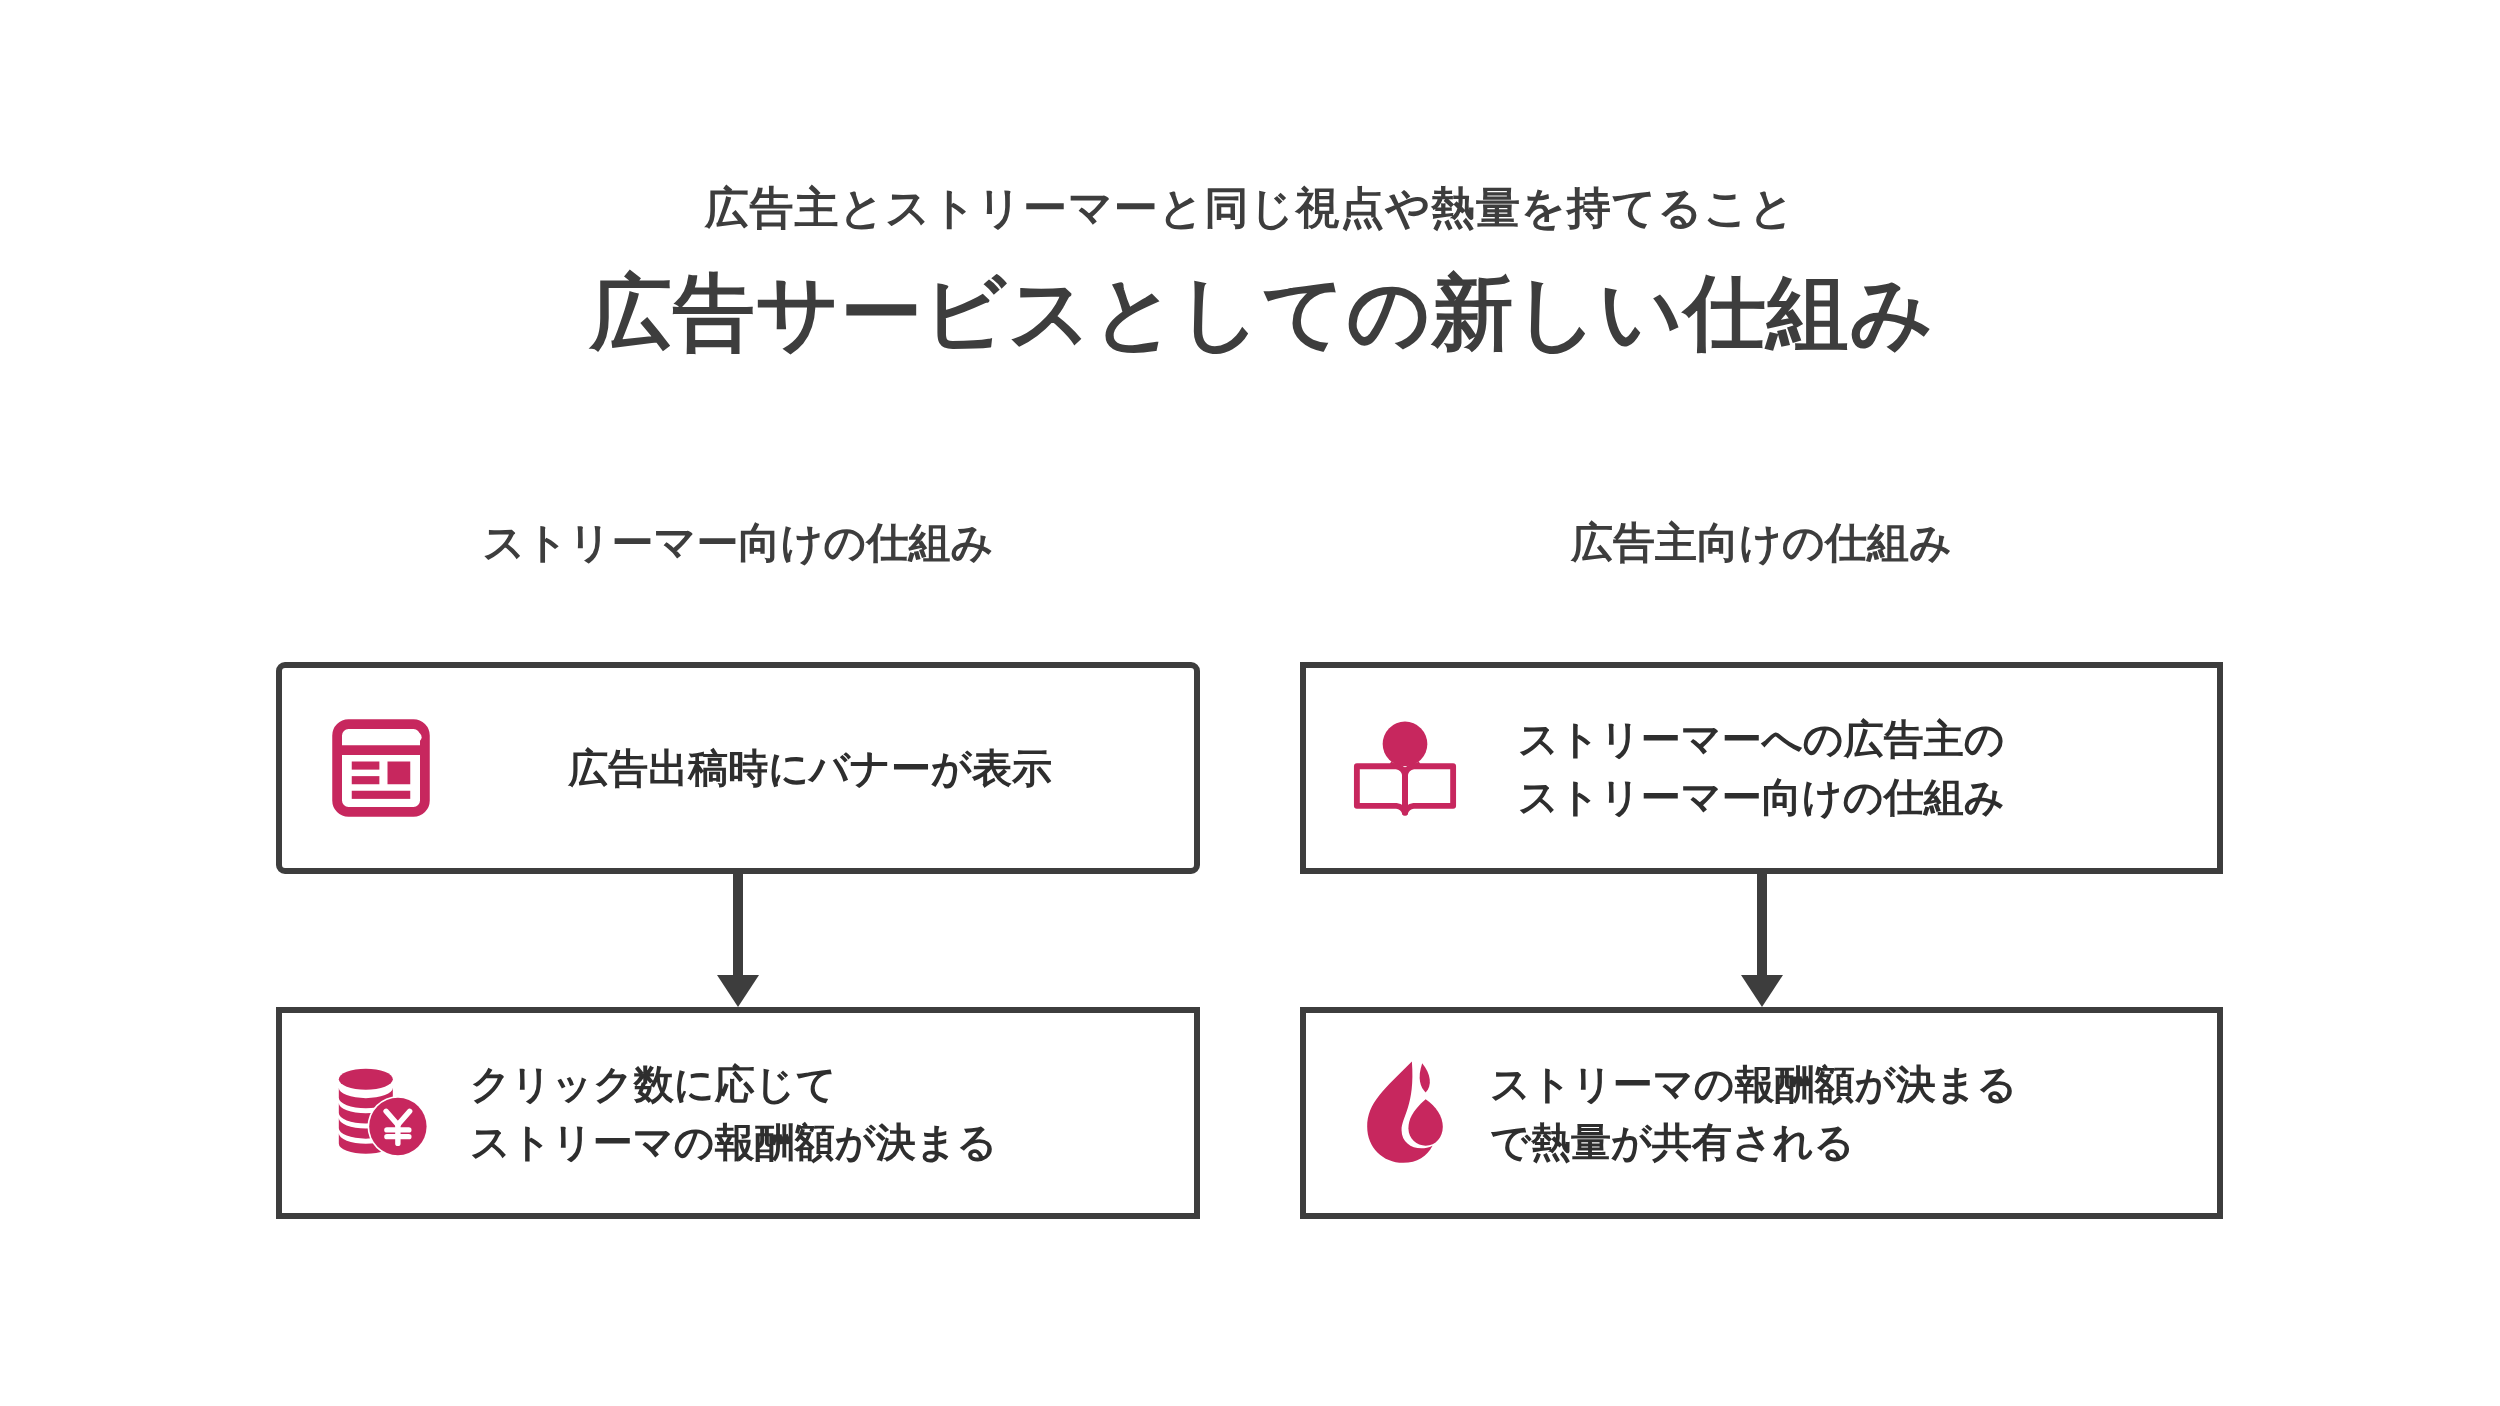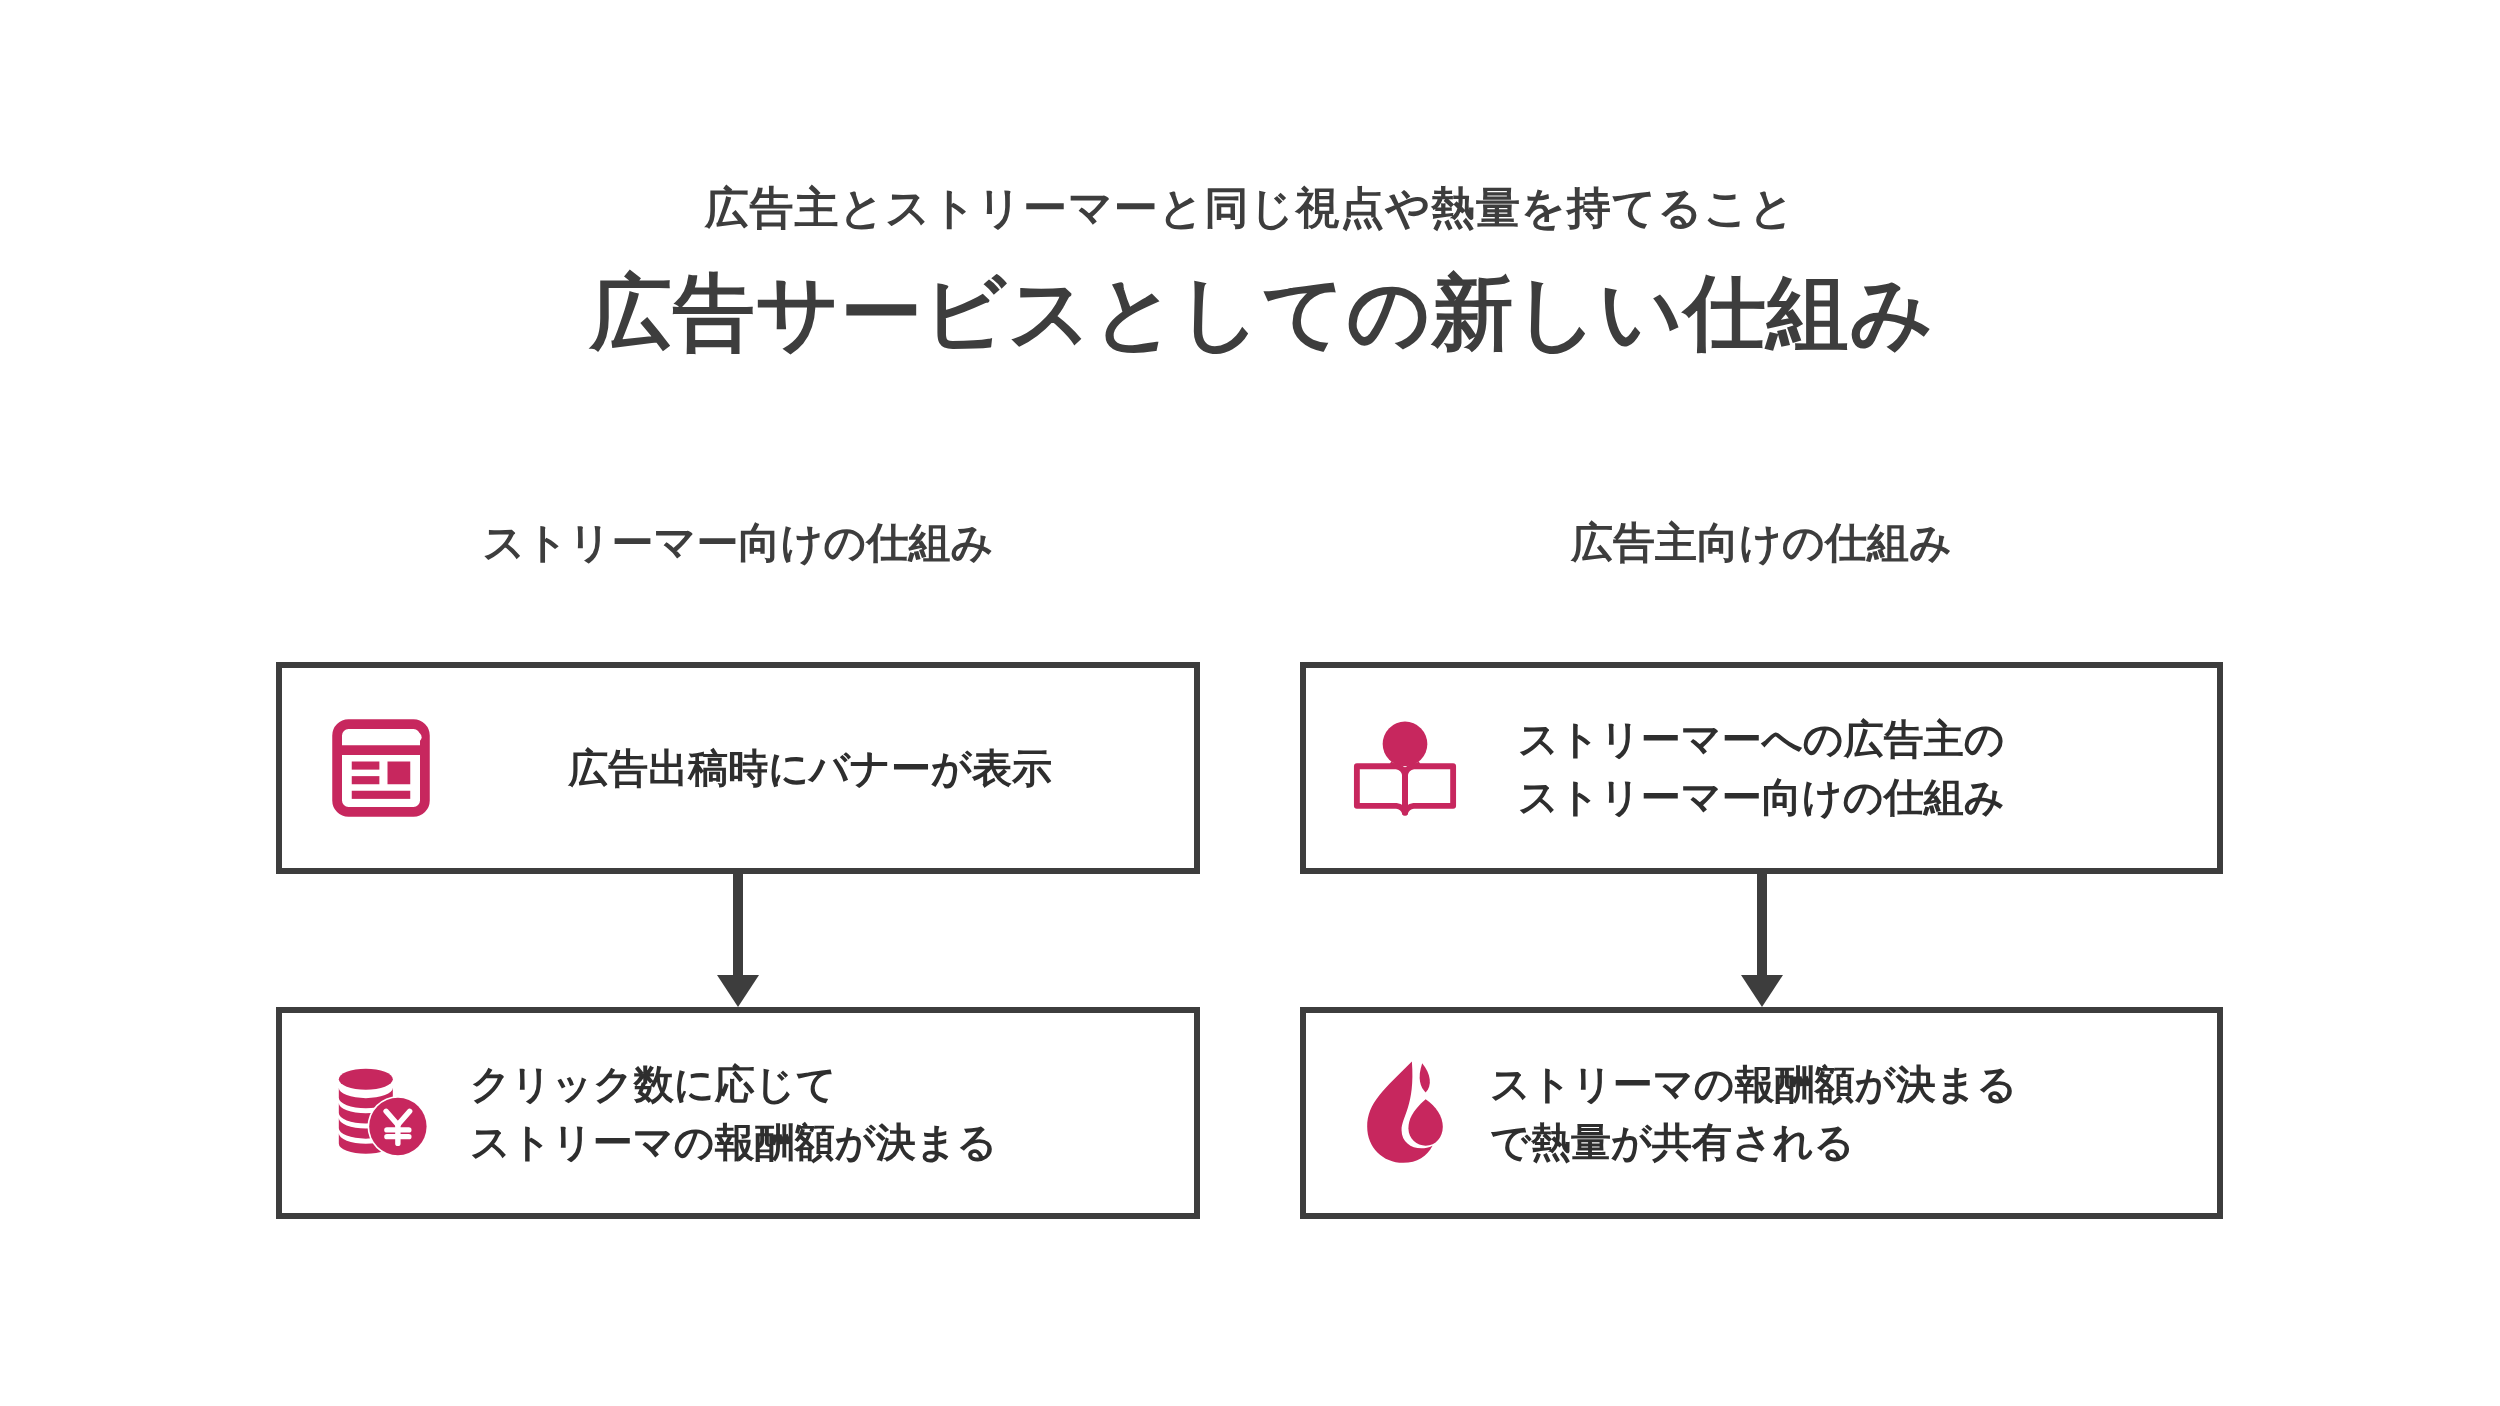--- a/index.html
+++ b/index.html
@@ -62,21 +62,21 @@
 
   
   .box {
     position: absolute;
     box-sizing: border-box;
     border: 6px solid #3d3d3d;
     background: #ffffff;
     display: flex;
     align-items: center;
   }
-  .box.l-top    { left: 276px;  top: 662px;  width: 924px; height: 212px; }
+  .box.l-top    { left: 276px;  top: 662px;  width: 924px; height: 212px; border-radius: 9px; }
   .box.l-bottom { left: 276px;  top: 1007px; width: 924px; height: 212px; }
   .box.r-top    { left: 1300px; top: 662px;  width: 923px; height: 212px; gap: 28px; }
   .box.r-bottom { left: 1300px; top: 1007px; width: 923px; height: 212px; }
 
   .box-icon {
     flex: 0 0 auto;
     width: 150px;
     display: flex;
     align-items: center;
     justify-content: center;

